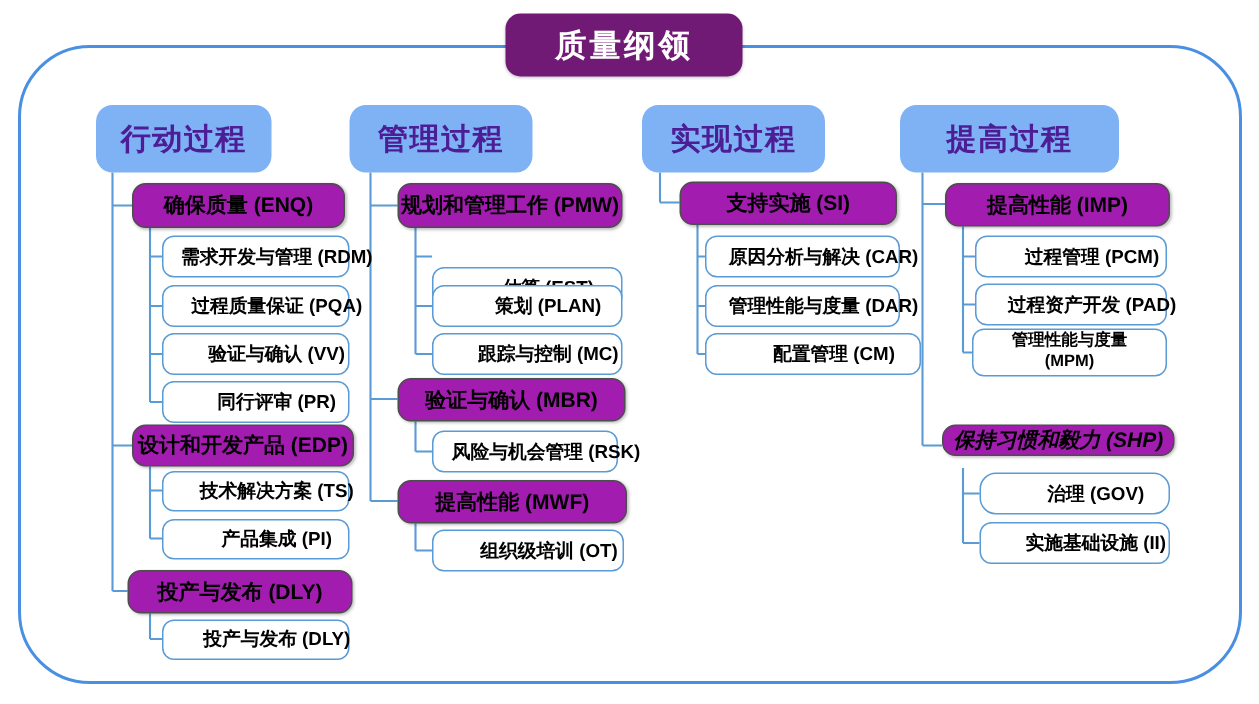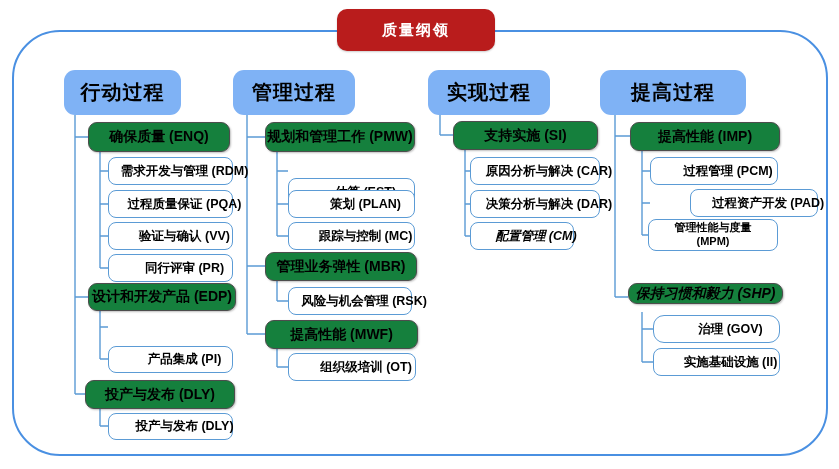--- a/index.html
+++ b/index.html
@@ -7,31 +7,31 @@
     position:relative;width:839px;height:469px;background:#fff;overflow:hidden;
     font-family:"Liberation Sans",sans-serif;
   }
   .frame{
     position:absolute;left:12px;top:30px;width:812px;height:422px;
     border:2px solid #4a90e2;border-radius:48px;background:transparent;
   }
   .connectors{position:absolute;left:0;top:0;width:839px;height:469px;}
   .title{
     position:absolute;left:337px;top:9px;width:158px;height:42px;
-    background:#b91c1c;border-radius:10px;color:#fff;font-weight:bold;font-size:15px;
+    background:#701a75;border-radius:10px;color:#fff;font-weight:bold;font-size:21px;
     display:flex;align-items:center;justify-content:center;letter-spacing:2px;
     box-shadow:0 1px 2px rgba(0,0,0,.2);
   }
   .hdr{
-    position:absolute;background:#7fb2f5;border-radius:11px;color:#000000;
+    position:absolute;background:#7fb2f5;border-radius:11px;color:#4c1d95;
     font-weight:bold;font-size:20px;display:flex;align-items:center;justify-content:center;
     letter-spacing:1px;
   }
   .grp{
-    position:absolute;background:#15803d;border:1.5px solid #4d4d4d;border-radius:9px;
+    position:absolute;background:#a21caf;border:1.5px solid #4d4d4d;border-radius:9px;
     color:#000;font-weight:bold;font-size:14px;display:flex;align-items:center;justify-content:center;
     box-shadow:1px 1px 2px rgba(0,0,0,.25);box-sizing:border-box;white-space:nowrap;
   }
   .chd{
     position:absolute;background:#fff;border:1.5px solid #5b9bd5;border-radius:8px;
     color:#000;font-weight:bold;font-size:12.5px;display:flex;align-items:center;justify-content:center;
     box-sizing:border-box;white-space:nowrap;padding-left:28px;
   }
   .chd.small{font-size:11px;white-space:normal;text-align:center;line-height:1.25;padding:0 22px;}
 </style>
@@ -68,49 +68,50 @@
 
   <div class="hdr" style="left:64px;top:70px;width:117px;height:45px;">行动过程</div>
 
   <div class="grp" style="left:88px;top:122px;width:142px;height:30px;">确保质量 (ENQ)</div>
   <div class="chd" style="left:108px;top:157px;width:125px;height:28px;">需求开发与管理 (RDM)</div>
   <div class="chd" style="left:108px;top:190px;width:125px;height:28px;">过程质量保证 (PQA)</div>
   <div class="chd" style="left:108px;top:222px;width:125px;height:28px;">验证与确认 (VV)</div>
   <div class="chd" style="left:108px;top:254px;width:125px;height:28px;">同行评审 (PR)</div>
 
   <div class="grp" style="left:88px;top:283px;width:148px;height:28px;text-align:right;">设计和开发产品 (EDP)</div>
+  <div class="chd" style="left:108px;top:314px;width:125px;height:27px;">技术解决方案 (TS)</div>
   <div class="chd" style="left:108px;top:346px;width:125px;height:27px;">产品集成 (PI)</div>
 
   <div class="grp" style="left:85px;top:380px;width:150px;height:29px;">投产与发布 (DLY)</div>
   <div class="chd" style="left:108px;top:413px;width:125px;height:27px;">投产与发布 (DLY)</div>
 
   <div class="hdr" style="left:233px;top:70px;width:122px;height:45px;">管理过程</div>
 
   <div class="grp" style="left:265px;top:122px;width:150px;height:30px;">规划和管理工作 (PMW)</div>
   <div class="chd" style="left:288px;top:157px;width:127px;height:28px;margin-top:21px;">估算 (EST)</div>
   <div class="chd" style="left:288px;top:190px;width:127px;height:28px;">策划 (PLAN)</div>
   <div class="chd" style="left:288px;top:222px;width:127px;height:28px;">跟踪与控制 (MC)</div>
 
-  <div class="grp" style="left:265px;top:252px;width:152px;height:29px;">管理业务弹性 (MBR)</div>
+  <div class="grp" style="left:265px;top:252px;width:152px;height:29px;">验证与确认 (MBR)</div>
   <div class="chd" style="left:288px;top:287px;width:124px;height:28px;">风险与机会管理 (RSK)</div>
 
   <div class="grp" style="left:265px;top:320px;width:153px;height:29px;">提高性能 (MWF)</div>
   <div class="chd" style="left:288px;top:353px;width:128px;height:28px;">组织级培训 (OT)</div>
 
   <div class="hdr" style="left:428px;top:70px;width:122px;height:45px;">实现过程</div>
 
   <div class="grp" style="left:453px;top:121px;width:145px;height:29px;">支持实施 (SI)</div>
   <div class="chd" style="left:470px;top:157px;width:130px;height:28px;">原因分析与解决 (CAR)</div>
-  <div class="chd" style="left:470px;top:190px;width:130px;height:28px;">决策分析与解决 (DAR)</div>
-  <div class="chd" style="left:470px;top:222px;width:104px;height:28px;font-style:italic;">配置管理 (CM)</div>
+  <div class="chd" style="left:470px;top:190px;width:130px;height:28px;">管理性能与度量 (DAR)</div>
+  <div class="chd" style="left:470px;top:222px;width:144px;height:28px;">配置管理 (CM)</div>
 
   <div class="hdr" style="left:600px;top:70px;width:146px;height:45px;">提高过程</div>
 
   <div class="grp" style="left:630px;top:122px;width:150px;height:29px;">提高性能 (IMP)</div>
   <div class="chd" style="left:650px;top:157px;width:128px;height:28px;">过程管理 (PCM)</div>
-  <div class="chd" style="left:650px;top:189px;width:128px;height:28px;margin-left:40px;">过程资产开发 (PAD)</div>
+  <div class="chd" style="left:650px;top:189px;width:128px;height:28px;">过程资产开发 (PAD)</div>
   <div class="chd small" style="left:648px;top:219px;width:130px;height:32px;">管理性能与度量 (MPM)</div>
 
   <div class="grp" style="left:628px;top:283px;width:155px;height:21px;font-style:italic;">保持习惯和毅力 (SHP)</div>
   <div class="chd" style="left:653px;top:315px;width:127px;height:28px;border-radius:11px;">治理 (GOV)</div>
   <div class="chd" style="left:653px;top:348px;width:127px;height:28px;">实施基础设施 (II)</div>
 
 </div>
 
 </body></html>

